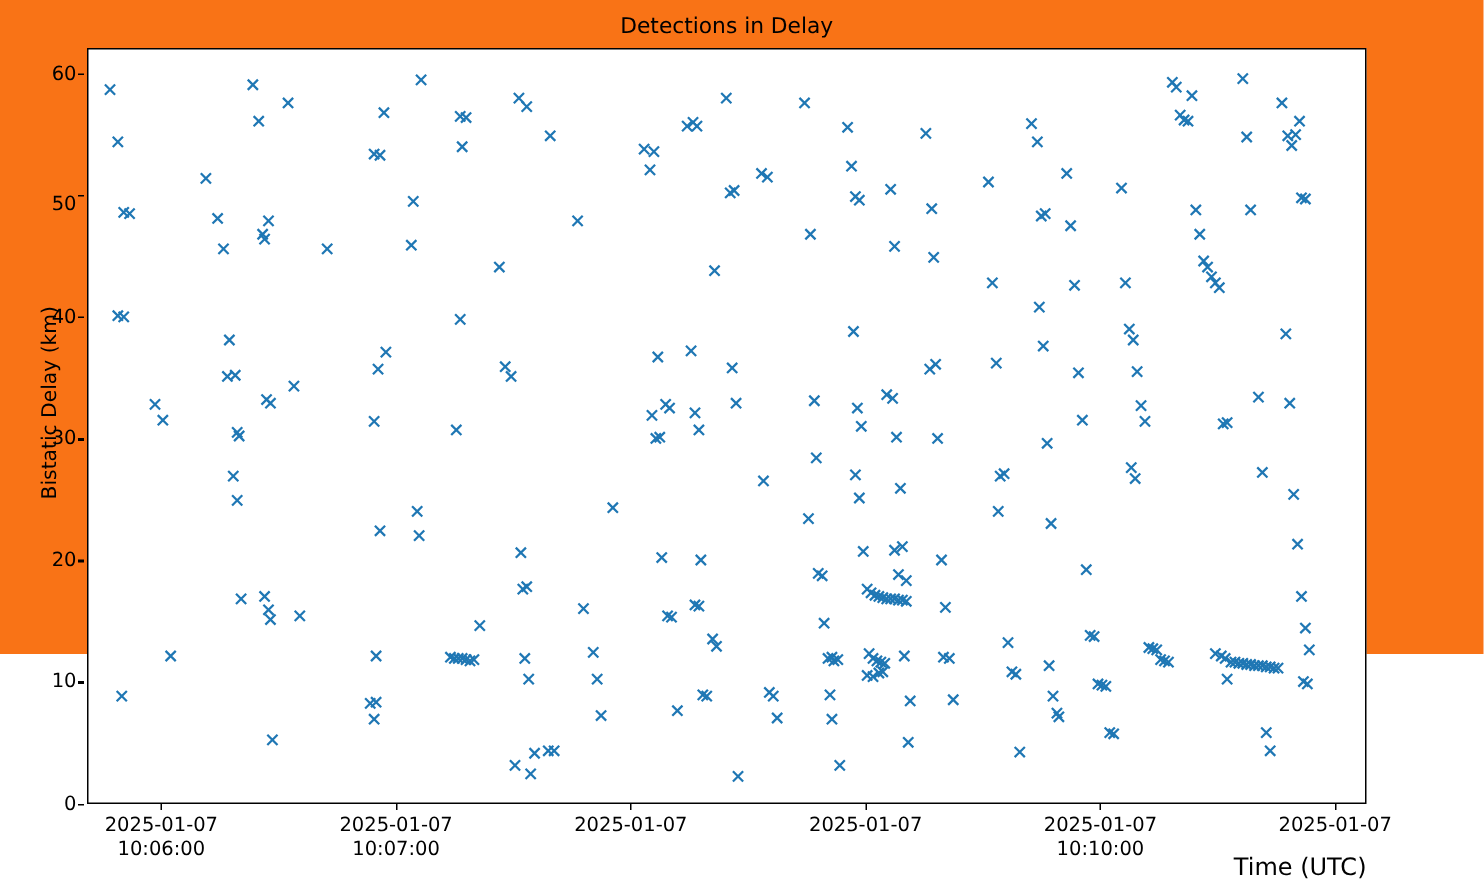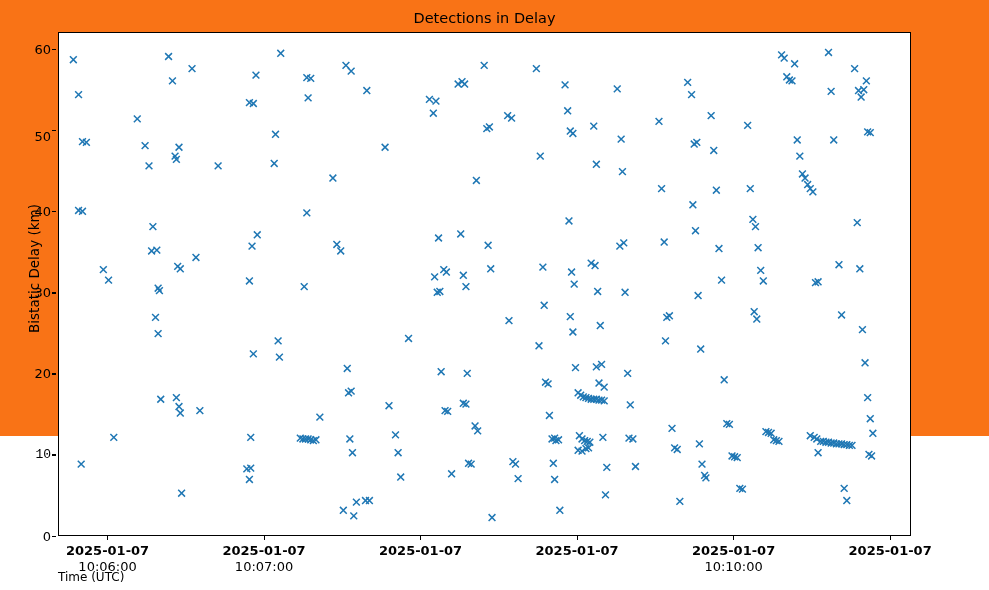--- a/index.html
+++ b/index.html
@@ -85,29 +85,29 @@
   .xtick-label {
     position: absolute;
     top: 543px;
     width: 170px;
     text-align: center;
     font-size: 13px;
     line-height: 15.5px;
     color: #000000;
     white-space: nowrap;
   }
-  .xtick-label .l1 { display: block; font-weight: bold; }
+  .xtick-label .l1 { display: block; }
   .xtick-label .l2 { display: block; text-align: center; }
   #xaxis-title {
     position: absolute;
     left: 58px;
     top: 570px;
     width: 853px;
-    text-align: left;
-    font-size: 12px;
+    text-align: right;
+    font-size: 16px;
     line-height: 15px;
     color: #000000;
   }
   #yaxis-title {
     position: absolute;
     left: -106px;
     top: 261px;
     width: 280px;
     text-align: center;
     font-size: 13.5px;
@@ -126,21 +126,21 @@
 </style>
 </head>
 <body>
 
 <div id="figure">
 
   <div id="chart-title">Detections in Delay</div>
 
   <div id="ytick-labels">
       <div class="ytick-label" style="top: 529.5px;">0</div>
-      <div class="ytick-label" style="top: 448.471px; font-family: Liberation Mono, monospace;">10</div>
+      <div class="ytick-label" style="top: 448.471px;">10</div>
       <div class="ytick-label" style="top: 367.442px;">20</div>
       <div class="ytick-label" style="top: 286.413px;">30</div>
       <div class="ytick-label" style="top: 205.384px;">40</div>
       <div class="ytick-label" style="top: 130px;">50</div>
       <div class="ytick-label" style="top: 43.3264px;">60</div>
     </div>
   <div id="ytick-marks">
       <div class="ytick-mark" style="top: 535.5px;"></div>
       <div class="ytick-mark" style="top: 454.471px;"></div>
       <div class="ytick-mark" style="top: 373.442px;"></div>

